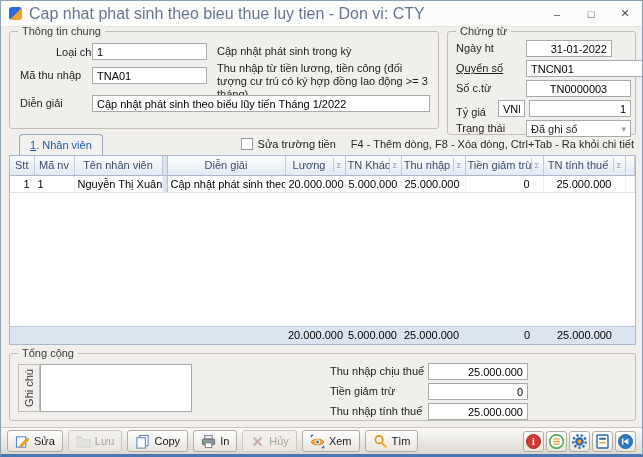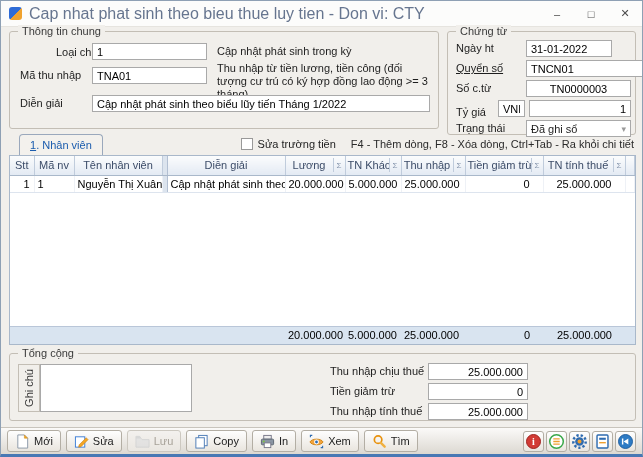--- a/index.html
+++ b/index.html
@@ -113,21 +113,21 @@
     <span class="desc-text" style="left:207px; top:30px; width:218px;">Thu nhập từ tiền lương, tiền công (đối tượng cư trú có ký hợp đồng lao động &gt;= 3 tháng)</span>
 
     <span class="fld-label" style="left:10px; top:63px;">Diễn giải</span>
     <input class="tb-input" style="left: 82px; top: 63px; width: 338px;" value="Cập nhật phát sinh theo biểu lũy tiến Tháng 1/2022">
   </div>
 
   <div class="group" style="left:446px; top:30px; width:189px; height:104px;">
     <span class="group-label">Chứng từ</span>
 
     <span class="fld-label" style="left:8px; top:8px;">Ngày ht</span>
-    <input class="tb-input" style="left: 78px; top: 8px; width: 86px;" value="31-01-2022">
+    <input class="tb-input" style="left: 78px; top: 8px; width: 86px; text-align: right;" value="31-01-2022">
 
     <span class="fld-label" style="left:8px; top:28px;text-decoration:underline;">Quyển số</span>
     <input class="tb-input" style="left: 78px; top: 28px; width: 119px;" value="TNCN01">
 
     <span class="fld-label" style="left:8px; top:48px;">Số c.từ</span>
     <input class="tb-input center" style="left: 78px; top: 48px; width: 105px;" value="TN0000003">
 
     <span class="fld-label" style="left:8px; top:72px;">Tỷ giá</span>
     <input class="tb-input center" style="left: 50px; top: 68px; width: 27px;" value="VND">
     <input class="tb-input right" style="left: 81px; top: 68px; width: 102px;" value="1">
@@ -242,27 +242,20 @@
     <span class="fld-label" style="left:320px; top:29px;">Tiền giảm trừ</span>
     <input class="tb-input right" style="left: 418px; top: 29px; width: 100px;" value="0">
 
     <span class="fld-label" style="left:320px; top:49px;">Thu nhập tính thuế</span>
     <input class="tb-input right" style="left: 418px; top: 49px; width: 100px;" value="25.000.000">
   </div>
 
   <div class="toolbar">
     <div class="tb-btn">
       <svg width="15" height="15" viewBox="0 0 16 16">
-          <path d="M3 1h7l3.5 3.5V15H3z" fill="#fff" stroke="#8a97a8"></path>
-          <path d="M10 1l3.5 3.5H10z" fill="#f5a623" stroke="#c98812" stroke-width="0.5"></path>
-        </svg>
-      <span>Mới</span>
-    </div>
-    <div class="tb-btn">
-      <svg width="15" height="15" viewBox="0 0 16 16">
           <rect x="1.5" y="3" width="10" height="11" fill="#fff" stroke="#3a7bd5"></rect>
           <path d="M5.5 11.5L13 4l2 2-7.5 7.5-2.6.6z" fill="#f5a623" stroke="#c07f1a" stroke-width="0.6"></path>
         </svg>
       <span>Sửa</span>
     </div>
     <div class="tb-btn disabled">
       <svg width="15" height="15" viewBox="0 0 16 16">
           <path d="M1 4h5l1.5 2H15v8H1z" fill="#cfd8e2" stroke="#aab6c2"></path>
           <path d="M1 4v-1.5h4l1 1.5z" fill="#bcc8d4" stroke="#aab6c2"></path>
         </svg>
@@ -276,20 +269,26 @@
       <span>Copy</span>
     </div>
     <div class="tb-btn">
       <svg width="15" height="15" viewBox="0 0 16 16">
           <rect x="4" y="1.5" width="8" height="4" fill="#eee" stroke="#778"></rect>
           <rect x="1.5" y="5.5" width="13" height="6" rx="1" fill="#8a95a3" stroke="#5a6470"></rect>
           <circle cx="4" cy="8" r="1.1" fill="#7ec341"></circle>
           <rect x="4.5" y="9.5" width="7" height="5" fill="#fff" stroke="#778"></rect>
         </svg>
       <span>In</span>
+    </div>
+    <div class="tb-btn disabled">
+      <svg width="15" height="15" viewBox="0 0 16 16">
+          <path d="M3 4.5L4.5 3 8 6.5 11.5 3 13 4.5 9.5 8 13 11.5 11.5 13 8 9.5 4.5 13 3 11.5 6.5 8z" fill="#d94a43"></path>
+        </svg>
+      <span>Hủy</span>
     </div>
     <div class="tb-btn">
       <svg width="15" height="15" viewBox="0 0 16 16">
           <path d="M1 8.5C3 4.5 13 4.5 15 8.5 13 12.5 3 12.5 1 8.5z" fill="#f2a33c" stroke="#cf820f"></path>
           <circle cx="8" cy="8.5" r="2.6" fill="#fff"></circle>
           <circle cx="8" cy="8.5" r="1.5" fill="#2e6bb0"></circle>
           <path d="M1.5 3.5v-2h2M14.5 12.5v2h-2" fill="none" stroke="#2e6bb0" stroke-width="1.2"></path>
         </svg>
       <span>Xem</span>
     </div>

